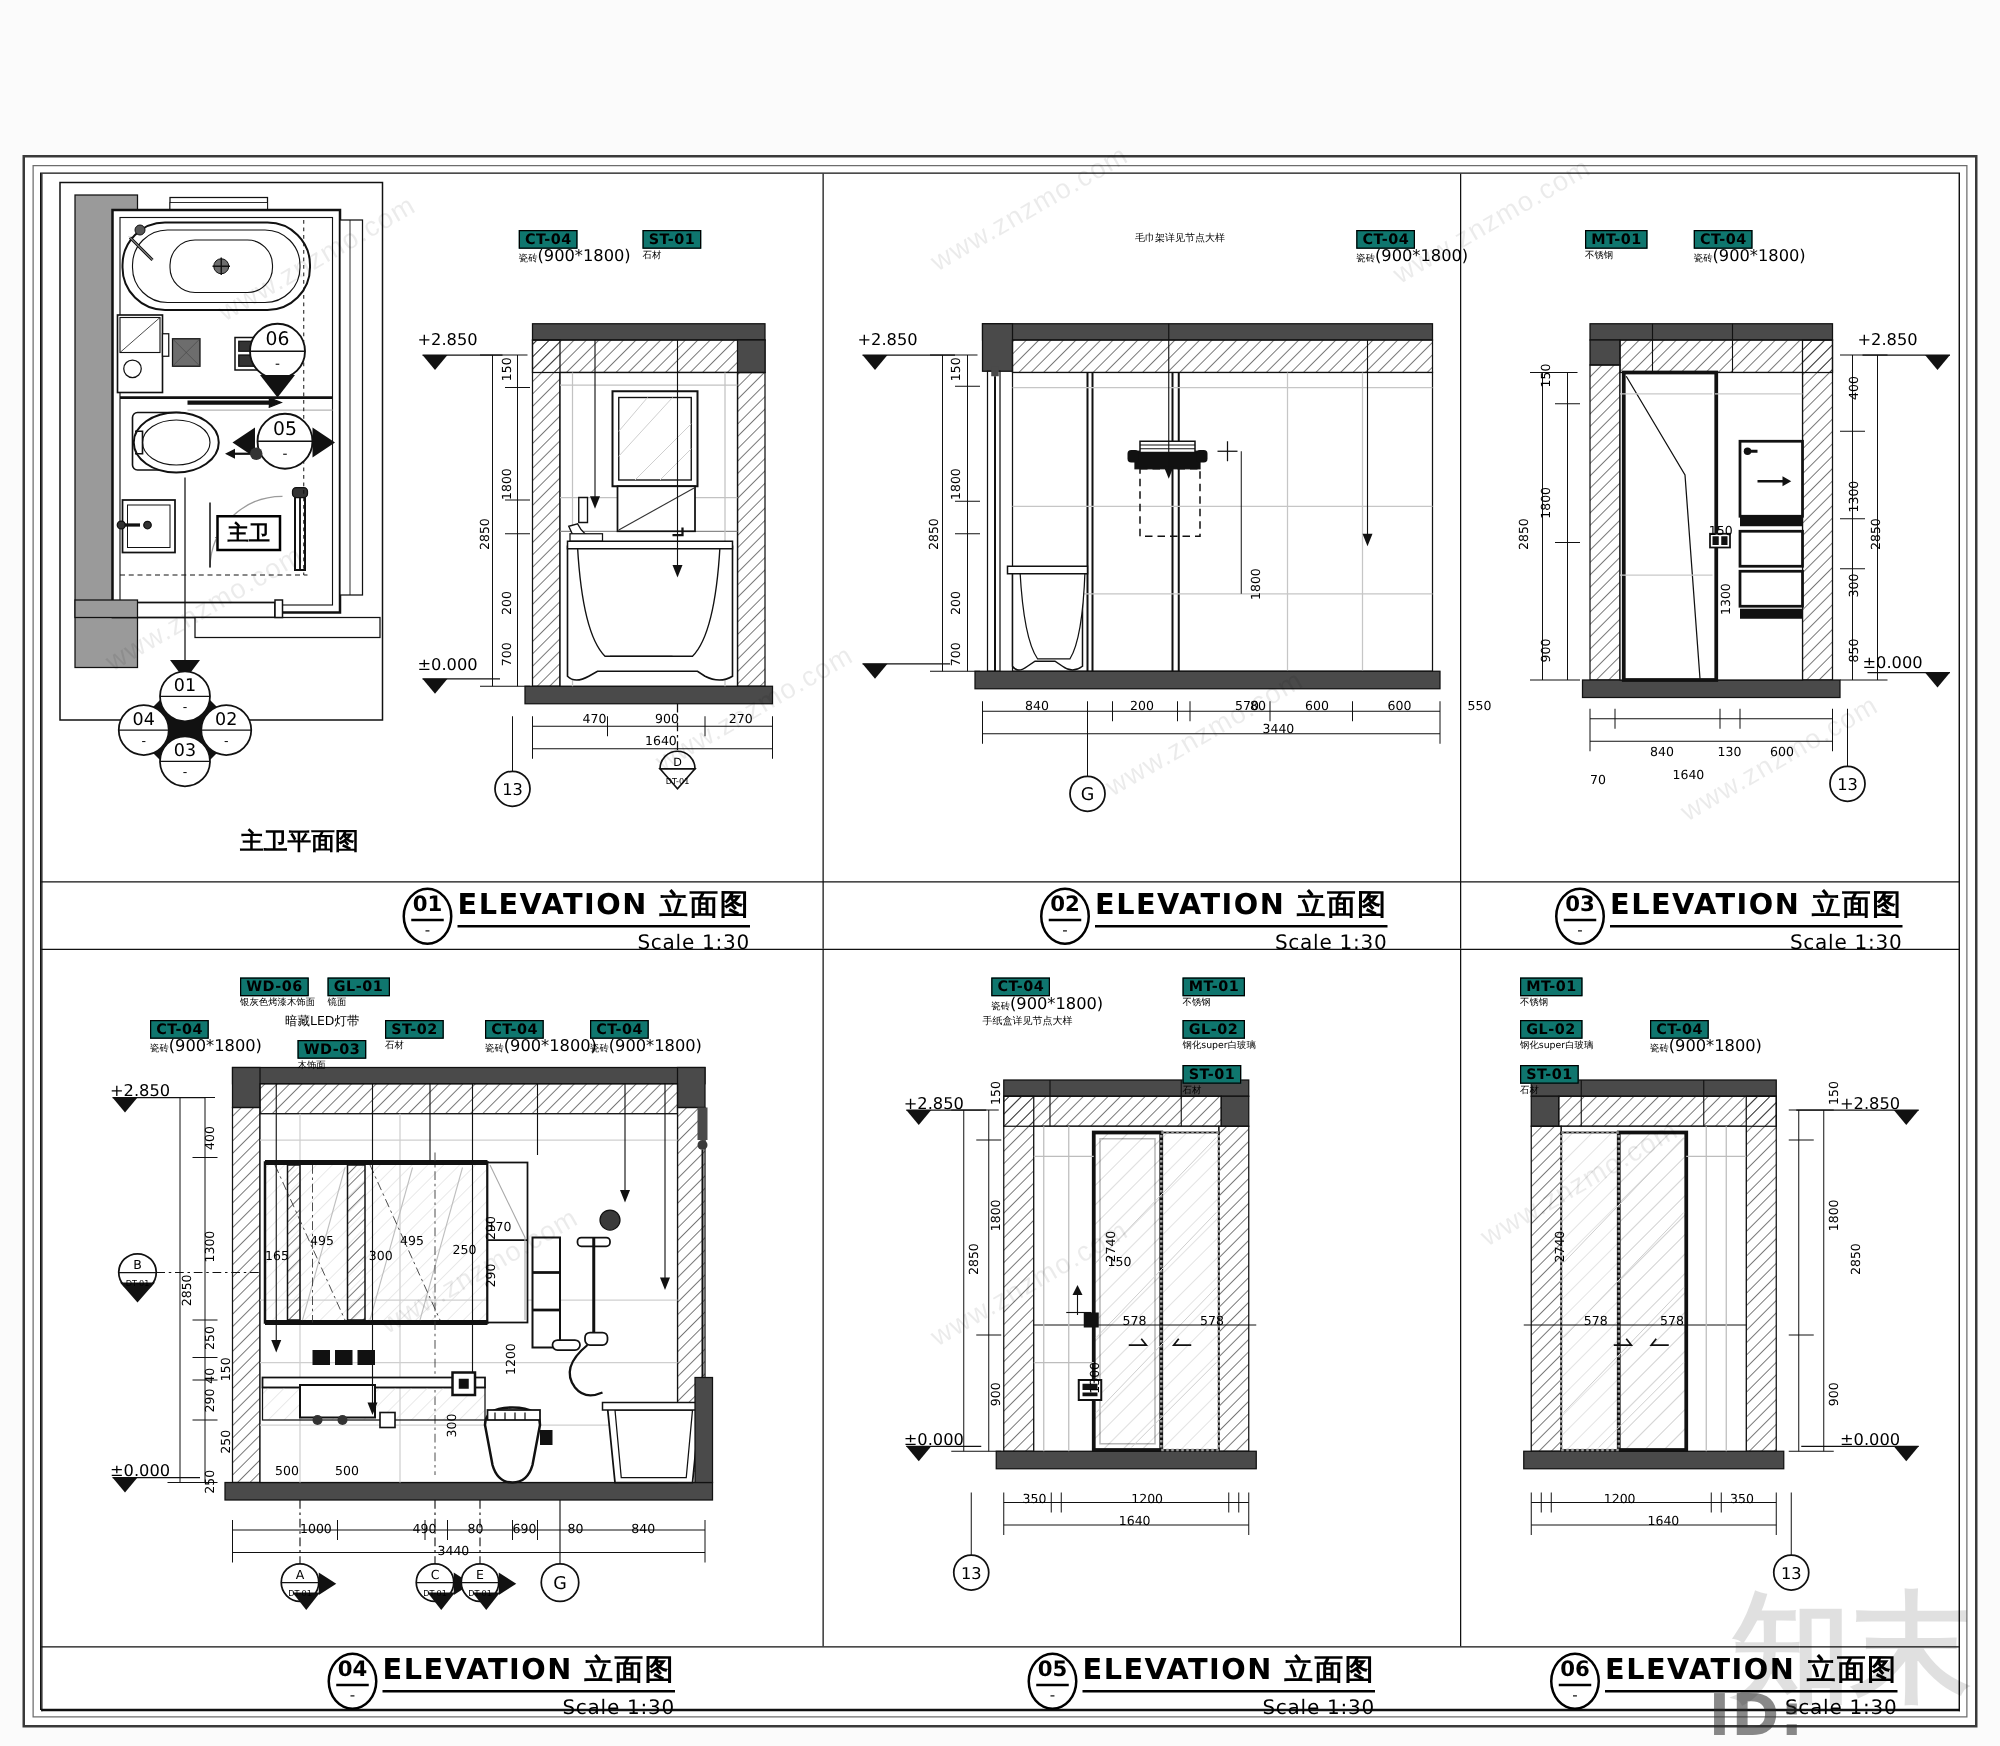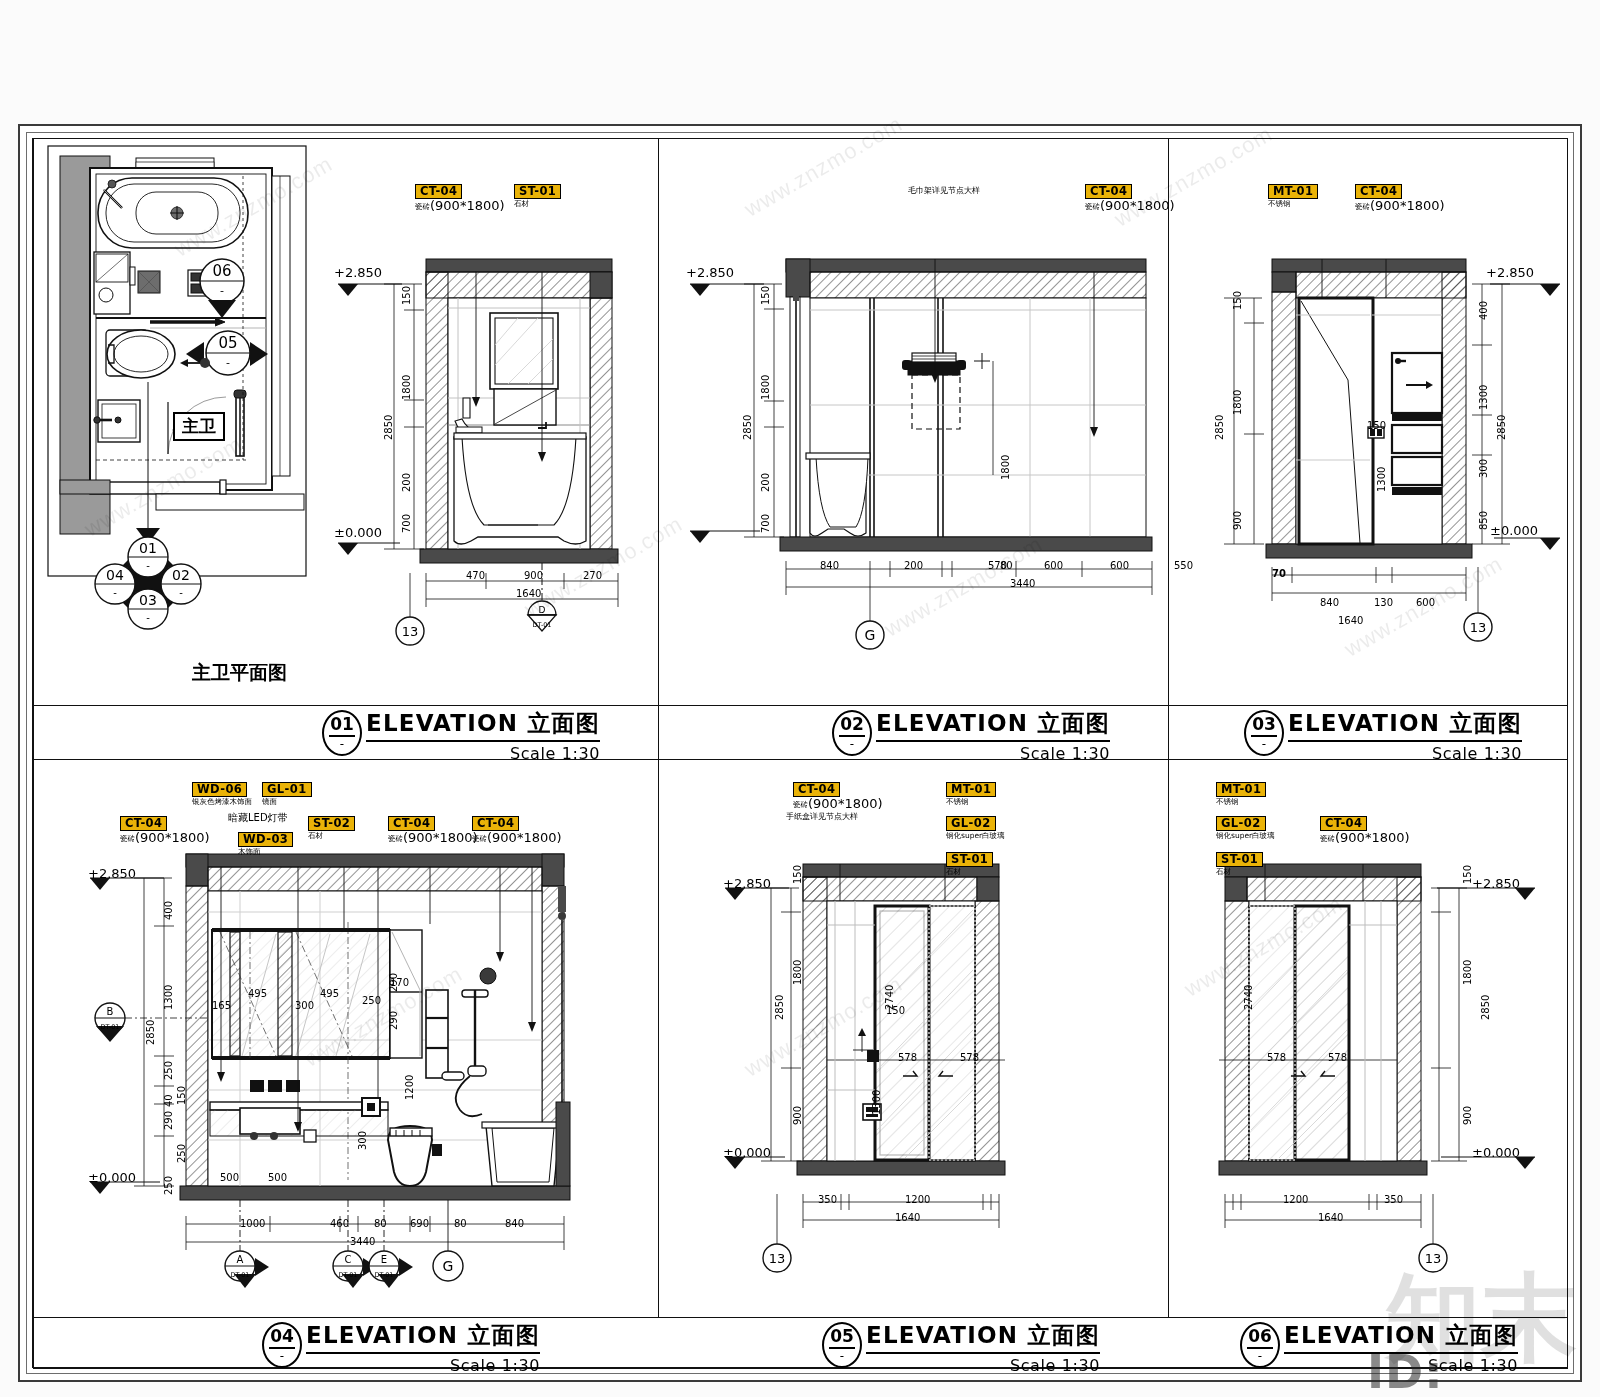--- a/index.html
+++ b/index.html
@@ -34,21 +34,21 @@
   .dwg{position:absolute;}
   svg{display:block;overflow:visible;}
 
   
   .wm{position:absolute;color:rgba(0,0,0,0.08);font-size:22px;font-family:"Liberation Sans",sans-serif;white-space:nowrap;transform:rotate(-30deg);transform-origin:left top;pointer-events:none;user-select:none;letter-spacing:1px;}
   .wm-big{position:absolute;font-family:"DejaVu Sans",sans-serif;font-size:96px;font-weight:bold;color:rgba(0,0,0,0.12);pointer-events:none;user-select:none;}
   .wm-id{position:absolute;font-family:"DejaVu Sans",sans-serif;font-size:46px;font-weight:bold;color:rgba(40,40,40,0.55);pointer-events:none;user-select:none;letter-spacing:1px;}
 
   
   .tag{position:absolute;font-family:"DejaVu Sans",sans-serif;}
-  .tag-box{border:1.4px solid #000;background:#eab308;font-size:11.5px;font-weight:bold;padding:0px 4px;display:inline-block;line-height:13px;letter-spacing:0.4px;color:#000;}
+  .tag-box{border:1.4px solid #000;background:#0f766e;font-size:11.5px;font-weight:bold;padding:0px 4px;display:inline-block;line-height:13px;letter-spacing:0.4px;color:#000;}
   .tag-sub{font-size:7.5px;text-align:left;color:#000;line-height:9px;margin-top:0px;white-space:nowrap;}
   .tag-sub2{font-size:13px;text-align:left;color:#000;line-height:14px;white-space:nowrap;}
 
   .lvl{position:absolute;font-family:"DejaVu Sans",sans-serif;font-size:13px;color:#000;white-space:nowrap;}
   .dimtxt{position:absolute;font-family:"DejaVu Sans",sans-serif;font-size:10px;color:#000;white-space:nowrap;}
   .dimtxt.v{transform-origin:left top;transform:rotate(-90deg);}
   .plan-name{position:absolute;font-family:"DejaVu Sans",sans-serif;font-weight:bold;font-size:19px;color:#000;white-space:nowrap;}
   .room-tag{position:absolute;border:2px solid #000;background:#fff;font-family:"DejaVu Sans",sans-serif;font-weight:bold;font-size:17px;padding:1px 7px;color:#000;}
 </style>
 </head>
@@ -506,21 +506,21 @@
   <div class="dimtxt v" style="left:1232px;top:415px;">1800</div>
   <div class="dimtxt v" style="left:1214px;top:440px;">2850</div>
   <div class="dimtxt v" style="left:1232px;top:530px;">900</div>
   <div class="dimtxt v" style="left:1478px;top:320px;">400</div>
   <div class="dimtxt v" style="left:1478px;top:410px;">1300</div>
   <div class="dimtxt v" style="left:1496px;top:440px;">2850</div>
   <div class="dimtxt v" style="left:1478px;top:478px;">300</div>
   <div class="dimtxt v" style="left:1478px;top:530px;">850</div>
   <div class="dimtxt v" style="left:1376px;top:492px;">1300</div>
   <div class="dimtxt" style="left:1367px;top:420px;">150</div>
-  <div class="dimtxt" style="left:1272px;top:568px;font-weight:bold;">70</div>
+  <div class="dimtxt" style="left:1272px;top:619px;">70</div>
   <div class="dimtxt" style="left:1320px;top:597px;">840</div>
   <div class="dimtxt" style="left:1374px;top:597px;">130</div>
   <div class="dimtxt" style="left:1416px;top:597px;">600</div>
   <div class="dimtxt" style="left:1338px;top:615px;">1640</div>
 
   <div class="caption" style="left:322px;top:708px;width:330px;">
     <div class="cap-bubble">
       <span class="num">01</span>
       <span class="bar"></span>
       <span class="dash">-</span>
@@ -791,21 +791,21 @@
   <div class="dimtxt" style="left:295px;top:1000px;">300</div>
   <div class="dimtxt" style="left:390px;top:977px;">170</div>
   <div class="dimtxt" style="left:362px;top:995px;">250</div>
   <div class="dimtxt v" style="left:388px;top:992px;">290</div>
   <div class="dimtxt v" style="left:388px;top:1030px;">290</div>
   <div class="dimtxt v" style="left:404px;top:1100px;">1200</div>
   <div class="dimtxt v" style="left:357px;top:1150px;">300</div>
   <div class="dimtxt" style="left:220px;top:1172px;">500</div>
   <div class="dimtxt" style="left:268px;top:1172px;">500</div>
   <div class="dimtxt" style="left:240px;top:1218px;">1000</div>
-  <div class="dimtxt" style="left:330px;top:1218px;">460</div>
+  <div class="dimtxt" style="left:330px;top:1218px;">490</div>
   <div class="dimtxt" style="left:374px;top:1218px;">80</div>
   <div class="dimtxt" style="left:410px;top:1218px;">690</div>
   <div class="dimtxt" style="left:454px;top:1218px;">80</div>
   <div class="dimtxt" style="left:505px;top:1218px;">840</div>
   <div class="dimtxt" style="left:350px;top:1236px;">3440</div>
 
   <div class="dwg" style="left:725px;top:850px;">
     <svg width="330" height="420" viewBox="0 0 330 420">
       <defs>
         <pattern id="hatch5" width="7" height="7" patternUnits="userSpaceOnUse" patternTransform="rotate(45)">

